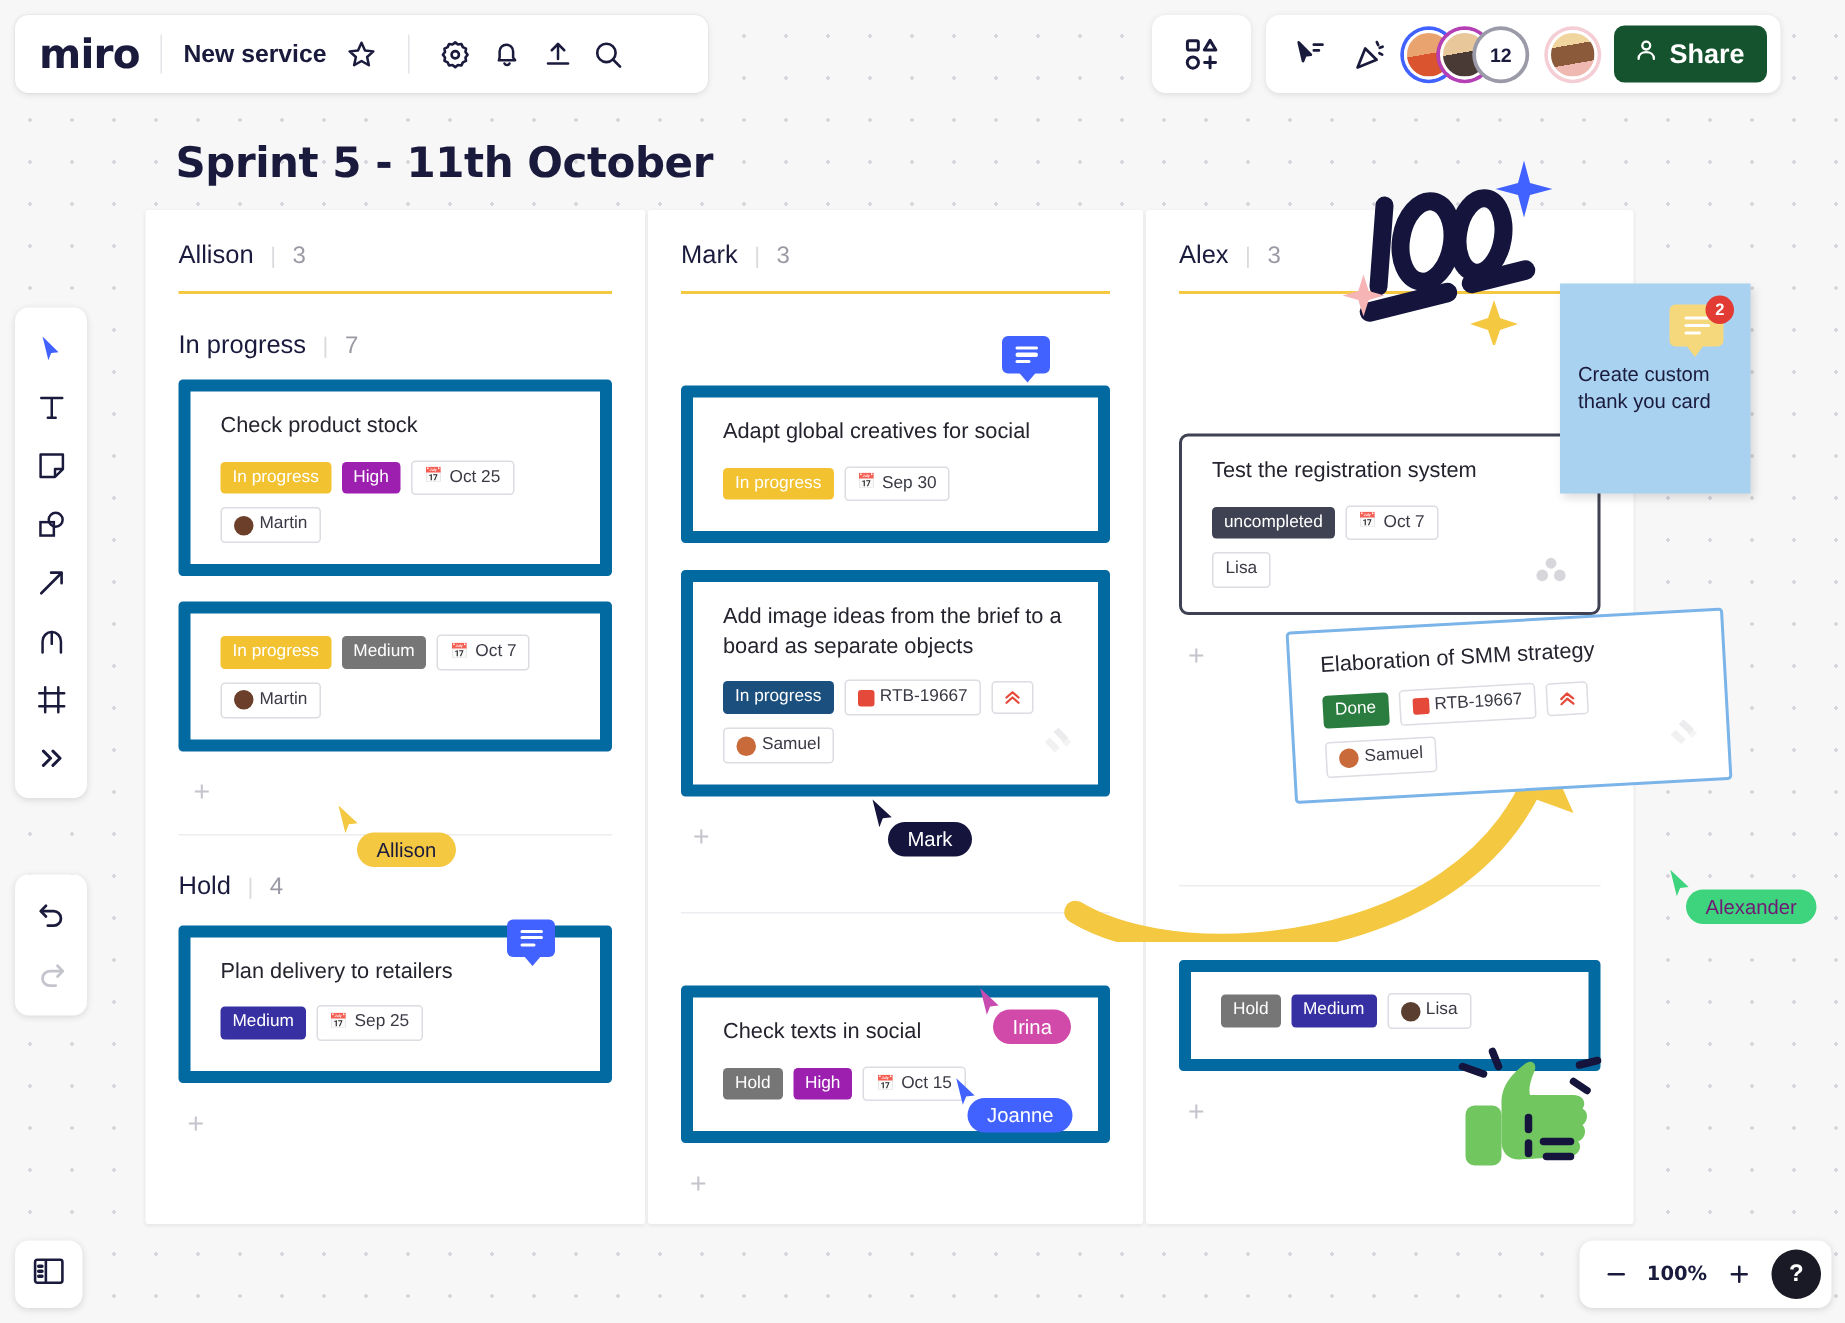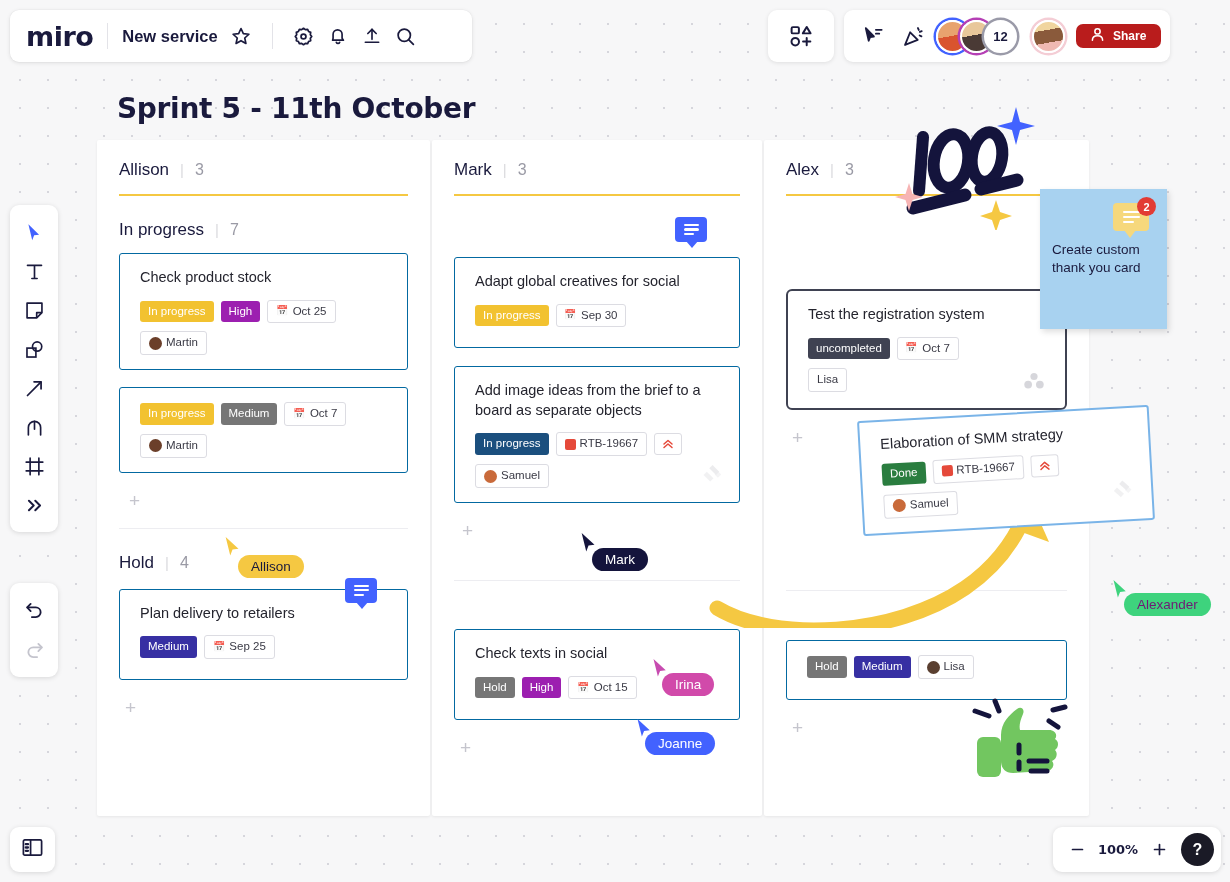--- a/index.html
+++ b/index.html
@@ -57,22 +57,22 @@
     width: 33px; height: 33px; border-radius: 50%;
     border: 2.5px solid #fff; position: relative; overflow: hidden;
     display: flex; align-items: center; justify-content: center;
     font-size: 13px; font-weight: 700; color: #1a1a3d; flex: none;
   }
   .av-ring { box-shadow: 0 0 0 2.5px var(--ring); }
   .av-stack { display: flex; align-items: center; }
   .av-stack > * + * { margin-left: -9px; }
   .share-btn {
     display: flex; align-items: center; gap: 7px;
-    background: #b91c1c; color: #fff; border: none; border-radius: 7px;
-    height: 24px; padding: 0 15px 0 13px; font-size: 12px; font-weight: 700;
+    background: #14532d; color: #fff; border: none; border-radius: 7px;
+    height: 38px; padding: 0 15px 0 13px; font-size: 18px; font-weight: 700;
     font-family: "Liberation Sans", sans-serif; cursor: pointer; margin-left: 5px;
   }
 
   
   #toolbar {
     position: absolute; left: 10px; top: 205px; width: 48px;
     background: #fff; border-radius: 9px;
     box-shadow: 0 1px 5px rgba(0,0,0,.13);
     padding: 8px 0; display: flex; flex-direction: column; align-items: center; gap: 1px;
     z-index: 20;
@@ -118,21 +118,21 @@
 
   .section-head {
     display: flex; align-items: baseline; gap: 11px;
     padding: 24px 22px 0 22px;
   }
   .section-head .lbl { font-size: 17px; color: #1a1a3d; }
   .section-head .sep { color: #dadade; font-size: 15px; }
   .section-head .cnt { font-size: 16px; color: #9a9aa5; }
 
   .card {
-    background: #fff; border: 1px solid #0369a1; border-radius: 3px;
+    background: #fff; border: 8px solid #0369a1; border-radius: 3px;
     margin: 13px 22px 0 22px; padding: 14px 16px 14px 20px;
     position: relative;
   }
   .card.grey-border { border: 2.5px solid #3f4252; border-radius: 6px; }
   .card .title {
     font-size: 14.5px; color: #24242e; line-height: 1.35; margin-bottom: 12px;
   }
   .chips { display: flex; flex-wrap: wrap; gap: 7px; align-items: center; }
   .chips + .chips { margin-top: 8px; }
   .chip {

